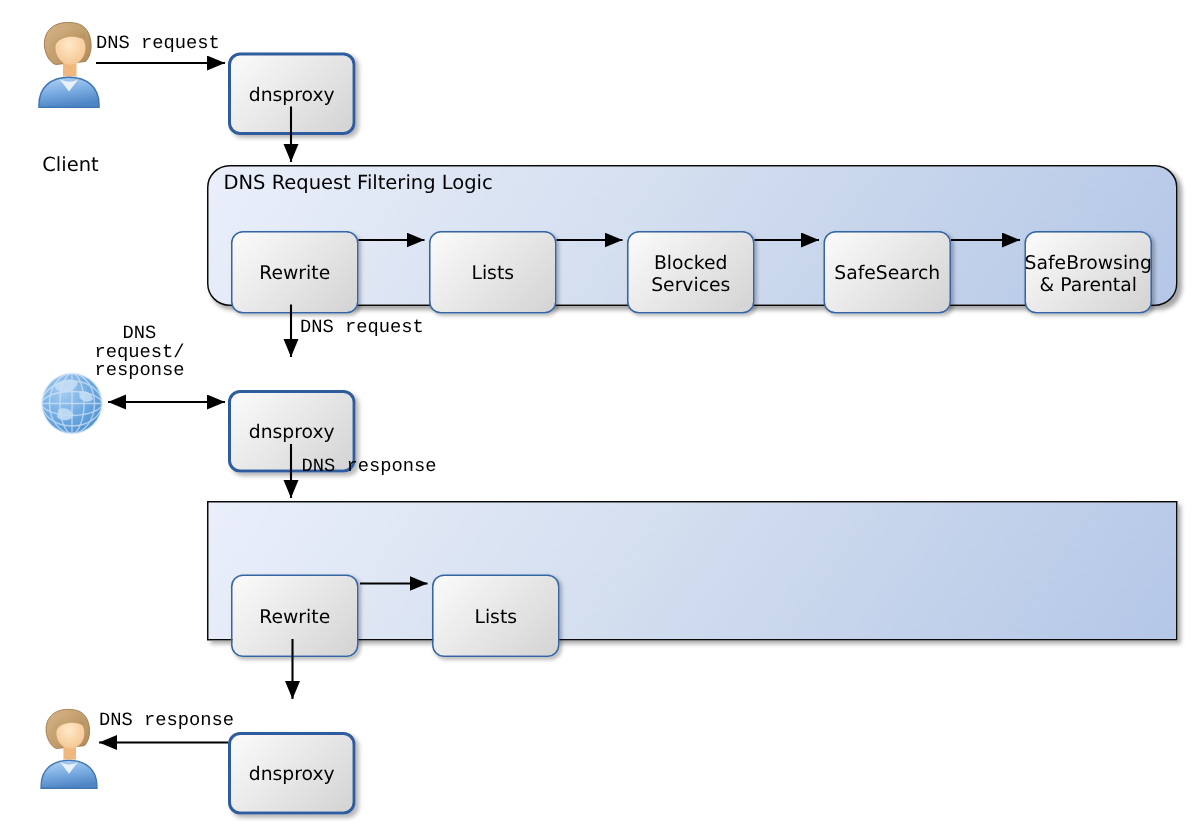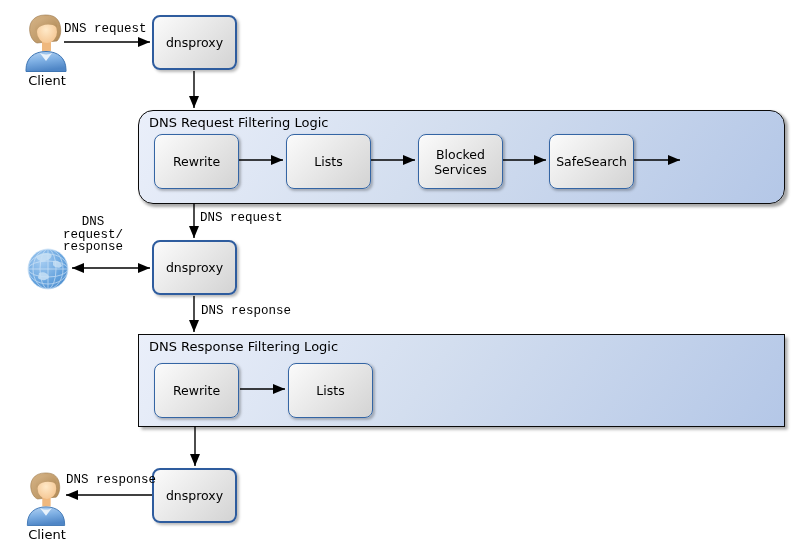--- a/index.html
+++ b/index.html
@@ -41,20 +41,21 @@
     border-radius: 8px;
     box-shadow: 2px 2px 3px rgba(0,0,0,0.28);
     display: flex;
     align-items: center;
     justify-content: center;
     text-align: center;
     font-size: 12.5px;
     line-height: 1.2;
     white-space: pre-line;
     z-index: 3;
+    margin-top: 20px;
   }
   .inner-box {
     border-width: 1.5px;
     border-color: #3465a4;
     box-shadow: 1.5px 1.5px 2.5px rgba(0,0,0,0.25);
   }
   .edge-label {
     position: absolute;
     font-size: 12.5px;
     line-height: 1.0;
@@ -62,20 +63,21 @@
     z-index: 4;
     font-family: Liberation Mono, monospace;
   }
   .icon-label {
     position: absolute;
     font-size: 13px;
     line-height: 1.15;
     text-align: center;
     white-space: pre-line;
     z-index: 4;
+    margin-top: 30px;
   }
   .icon-wrap {
     position: absolute;
     z-index: 3;
   }
   .icon-wrap svg { display: block; }
 </style>
 </head>
 <body>
 
@@ -110,20 +112,22 @@
 
   <div class="node-box" style="left:152px; top:15px; width:85px; height:55px;">dnsproxy</div>
 
   <div class="group-container" style="left:138px; top:110px; width:645px; height:92px;border-radius:15px;">
     <div class="container-title">DNS Request Filtering Logic</div>
     <div class="node-box inner-box" style="left:15px;  top:23px; width:85px; height:55px;">Rewrite</div>
     <div class="node-box inner-box" style="left:147px; top:23px; width:85px; height:55px;">Lists</div>
     <div class="node-box inner-box" style="left:279px; top:23px; width:85px; height:55px;">Blocked
 Services</div>
     <div class="node-box inner-box" style="left:410px; top:23px; width:85px; height:55px;">SafeSearch</div>
+    <div class="node-box inner-box" style="left:544px; top:23px; width:85px; height:55px;">SafeBrowsing
+&amp; Parental</div>
   </div>
 
   <div class="node-box" style="left:152px; top:240px; width:85px; height:55px;">dnsproxy</div>
 
   <div class="icon-wrap" style="left:26px; top:247px;">
     <svg width="44" height="44" viewBox="0 0 44 44">
       <defs>
         <radialGradient id="gg" cx="0.35" cy="0.3" r="1">
           <stop offset="0" stop-color="#a6cdf2"></stop>
             <stop offset="0.55" stop-color="#64a2dd"></stop>
@@ -142,21 +146,20 @@
       </g>
       <g fill="#c7e0f5" opacity="0.85">
         <path d="M10 10 C14 6 20 5 25 7 C27 9 24 13 19 14 C15 15 11 13 10 10 Z"></path>
         <path d="M27 14 C31 13 35 15 36 19 C34 22 29 21 27 18 Z"></path>
         <path d="M13 26 C17 24 22 26 23 30 C21 34 15 34 12 31 Z"></path>
       </g>
     </svg>
   </div>
 
   <div class="group-container" style="left:138px; top:334px; width:645px; height:91px;">
-    <div class="container-title">DNS Response Filtering Logic</div>
     <div class="node-box inner-box" style="left:15px;  top:28px; width:85px; height:55px;">Rewrite</div>
     <div class="node-box inner-box" style="left:149px; top:28px; width:85px; height:55px;">Lists</div>
   </div>
 
   <div class="node-box" style="left:152px; top:468px; width:85px; height:55px;">dnsproxy</div>
 
   <div class="icon-wrap" style="left:24px; top:472px;">
     <svg width="44" height="54" viewBox="0 0 44 58">
       <path d="M21 1 C9 1 4 10 6 19 C7 24 10 28 13 29 L33 27 C37 23 38 15 35 8 C32 2 27 1 21 1 Z" fill="url(#pg-hair)" stroke="#9a7648" stroke-width="0.6"></path>
       <rect x="18" y="27" width="9" height="10" fill="#efb87e"></rect>

